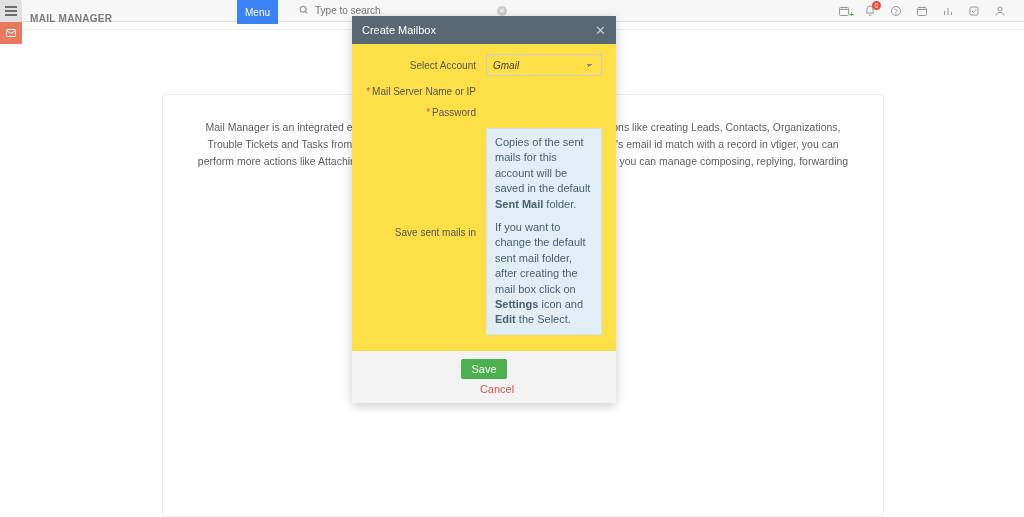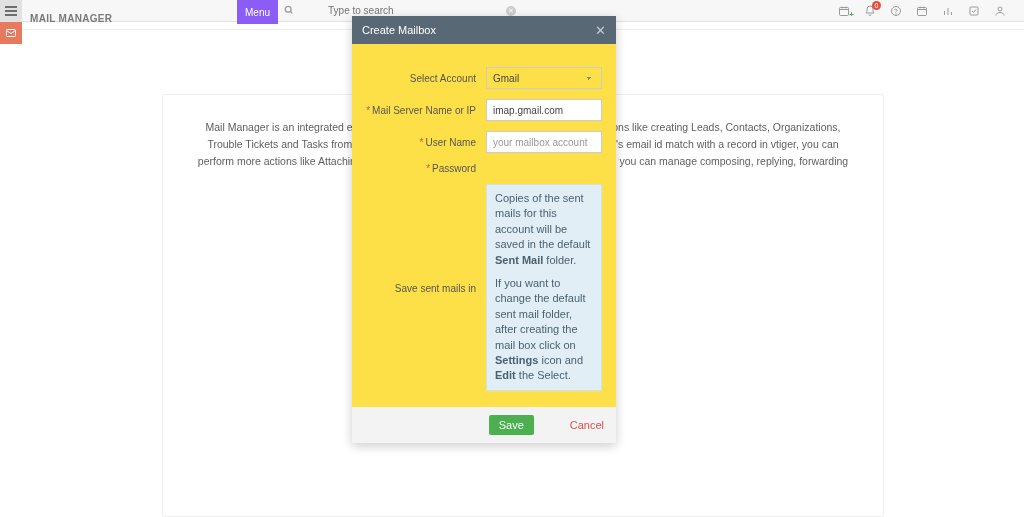--- a/index.html
+++ b/index.html
@@ -2,22 +2,22 @@
 <html><head>
   <meta charset="utf-8">
   <style>
     * { margin:0; padding:0; box-sizing:border-box; font-family: "Helvetica Neue", Arial, sans-serif; }
     body { background:#fff; width:1024px; height:517px; overflow:hidden; position:relative; font-size:11px; color:#333;}
     
     .topbar { height:22px; background:#f7f7f7; border-bottom:1px solid #e1e1e1; display:flex; align-items:stretch; }
     .hamburger { width:22px; display:flex; flex-direction:column; justify-content:center; align-items:center; gap:2px; background:#e1e1e1; }
     .hamburger span { width:12px; height:2px; background:#6d6d6d; display:block; }
     .spacer1 { flex:0 0 215px; }
-    .menu-btn { background:#8b5cf6; color:#fff; padding:12px 8px; display:flex; align-items:center; font-size:10px; cursor:pointer; }
-    .searchwrap { display:flex; align-items:center; flex:0 0 235px; padding-left:6px; position:relative;gap:28px; }
+    .menu-btn { background:#3b82f6; color:#fff; padding:12px 8px; display:flex; align-items:center; font-size:10px; cursor:pointer; }
+    .searchwrap { display:flex; align-items:center; flex:0 0 235px; padding-left:21px; position:relative; }
     .search-icon { color:#999; font-size:10px; }
     .search-input { border:none; background:transparent; font-size:10px; padding:3px 6px; width:200px; outline:none; }
     .search-clear { position:absolute; right:6px; top:50%; transform:translateY(-50%); width:10px;height:10px;border-radius:50%; background:#ccc; display:flex;align-items:center;justify-content:center;color:#fff;font-size:7px;cursor:pointer;}
     .topright { margin-left:auto; display:flex; align-items:center; gap:14px; padding-right:18px;}
     .topright .ico { color:#9a9a9a; font-size:11px; cursor:pointer; position:relative; }
     .ico svg { display:block; }
     .calplus::after{content:"+";position:absolute;right:-4px;bottom:-2px;font-size:8px;color:#4caf50;font-weight:bold;}
     .bell .badge { position:absolute; top:-4px; right:-5px; background:#e74c3c; color:#fff; border-radius:50%; width:9px;height:9px; font-size:7px; display:flex;align-items:center;justify-content:center;}
     
     .rail { position:absolute; left:0; top:22px; width:22px; }
@@ -27,38 +27,38 @@
     .page-title { color:#7a7a7a; font-size:10px; letter-spacing:.3px; font-weight:600; }
     
     .content { position:absolute; left:22px; right:0; top:44px; bottom:0; display:flex; justify-content:center; }
     .card { width:722px; margin-top:50px; border:1px solid #eee; border-radius:2px; padding:24px 30px 40px; }
     .card-text { text-align:center; font-size:10.5px; color:#5e5e5e; line-height:1.6; }
     
     .modal { position:absolute; top:16px; left:352px; width:264px; background:#fde047; box-shadow:0 3px 10px rgba(0,0,0,.2); }
     .modal-head { height:28px; background:#596875; color:#fff; display:flex; align-items:center; padding:0 10px;}
     .modal-title { font-size:11px; flex:1;}
     .modal-close { font-size:13px; color:#c5ccd3; cursor:pointer;}
-    .modal-body { padding:10px 14px 6px;margin-top:13px; }
+    .modal-body { padding:10px 14px 6px; }
     .row { display:flex; align-items:center; margin-bottom:10px; }
     .row label { width:120px; text-align:right; font-size:10px; color:#555; padding-right:10px;}
     .row label .req{ color:#d9534f; margin-right:2px;}
     .row .fld { flex:1; }
-    .fld select, .fld input { width:100%; height:22px; border:1px solid #ccc; font-size:10px; padding:0 6px; color:#444; background:#fff;}
+    .fld select, .fld input { width:100%; height:22px; border:1px solid #ccc; font-size:10px; padding:0 6px; color:#444; background:#fff;font-style:italic;}
     .fld select { appearance:none; background:
       linear-gradient(45deg, transparent 50%, #888 50%),
       linear-gradient(135deg, #888 50%, transparent 50%);
       background-position: calc(100% - 12px) 9px, calc(100% - 9px) 9px;
       background-size:3px 3px,3px 3px; background-repeat:no-repeat; padding-right:20px;}
     .fld input::placeholder { color:#999; }
     .row.align-top { align-items:center; }
     .row.align-top label { padding-top:2px; }
     .infobox { flex:1; background:#e1eef5; border:1px solid #cfe1ec; padding:6px 8px; font-size:11px; color:#4a6173; line-height:1.4;}
     .infobox p+p { margin-top:8px; }
     .infobox b { font-weight:600; }
-    .modal-foot { background:#f3f3f3; padding:8px 12px; display:flex; justify-content:flex-end; align-items:center; gap:10px; }
+    .modal-foot { background:#f3f3f3; padding:8px 12px; display:flex; justify-content:flex-end; align-items:center; gap:4px;flex-direction:column; }
     .btn-save { background:#4caf50; color:#fff; border:none; padding:4px 10px; font-size:11px; cursor:pointer; border-radius:2px;}
     .btn-cancel { color:#d9534f; font-size:11px; cursor:pointer; background:none;border:none;margin-left:26px;}
   </style>
 </head>
 <body>
 
 <div class="topbar">
   <div class="hamburger">
       <span></span>
       <span></span>
@@ -157,25 +157,20 @@
     <div class="row">
       <label>Select Account</label>
       <div class="fld">
         <select>
           <option>Gmail</option>
         </select>
       </div>
     </div>
     <div class="row">
       <label><span class="req">*</span><span>Mail Server Name or IP</span></label>
-      <div class="fld"><input type="text" value="imap.gmail.com" style=""></div>
-    </div>
-    <div class="row">
-      <label><span class="req">*</span><span>User Name</span></label>
-      <div class="fld"><input type="text" placeholder="your mailbox account" style=""></div>
     </div>
     <div class="row">
       <label><span class="req">*</span><span>Password</span></label>
     </div>
     <div class="row align-top">
       <label>Save sent mails in</label>
       <div class="infobox">
         <p><span>Copies of the sent mails for this account will be saved in the default </span><b>Sent Mail</b><span> folder.</span></p>
         <p><span>If you want to change the default sent mail folder, after creating the mail box click on </span><b>Settings</b><span> icon and </span><b>Edit</b><span> the Select.</span></p>
       </div>

